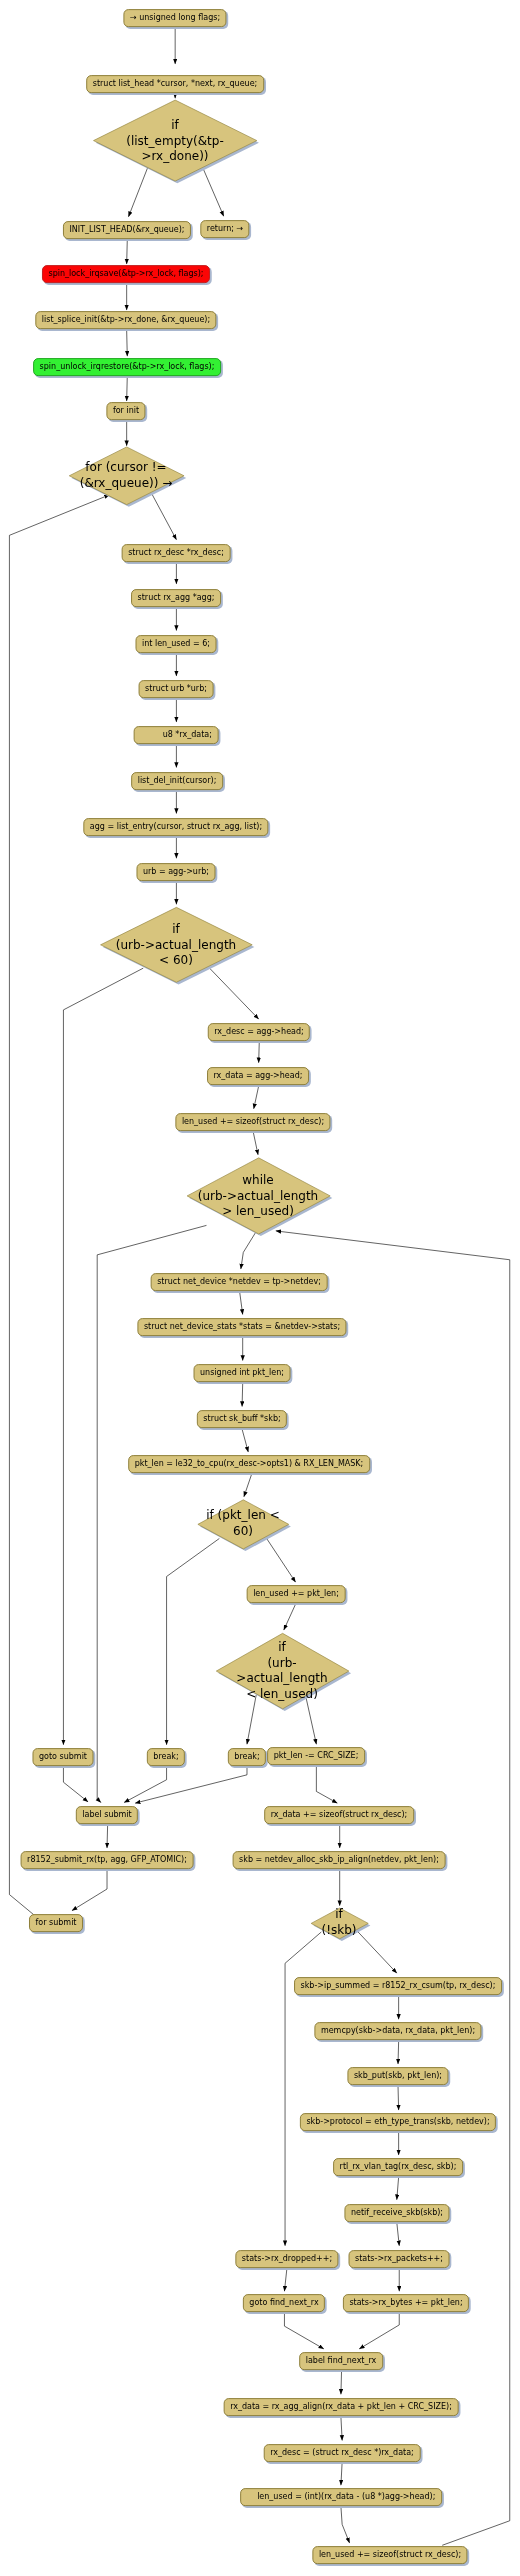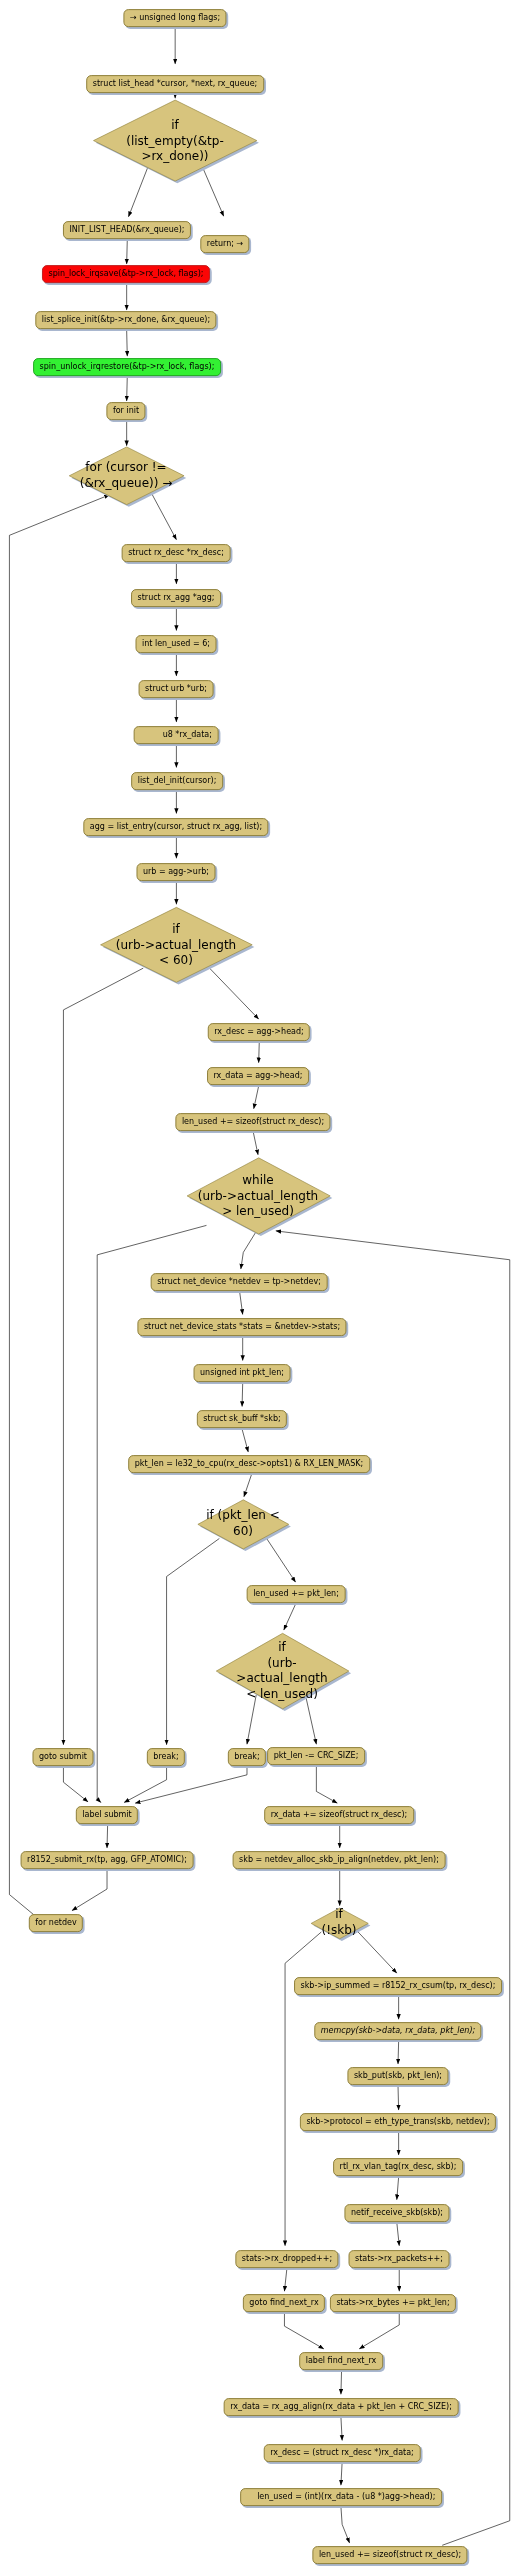--- a/index.html
+++ b/index.html
@@ -122,21 +122,21 @@
       <polygon points="463.5,2664 571.5,2725.5 463.5,2787 355.5,2725.5" fill="#a9b7cf" stroke="none"></polygon>
       <polygon points="460,2660.5 568,2722 460,2783.5 352,2722" fill="#d7c47d" stroke="#8e7f3a" stroke-width="1"></polygon>
       <polygon points="556.5,3111.5 603,3136.5 556.5,3161.5 510,3136.5" fill="#a9b7cf" stroke="none"></polygon>
       <polygon points="553,3108 599.5,3133 553,3158 506.5,3133" fill="#d7c47d" stroke="#8e7f3a" stroke-width="1"></polygon>
     </svg>
 <div class="nd" style="left: 175px; top: 18px;">→ unsigned long flags;</div>
     <div class="nd" style="left: 175px; top: 84px;">struct list_head *cursor, *next, rx_queue;</div>
     <div class="dlab" style="left: 175px; top: 141px; width: 151px;">if
 (list_empty(&amp;tp-&gt;rx_done))</div>
     <div class="nd" style="left: 127px; top: 230px;">INIT_LIST_HEAD(&amp;rx_queue);</div>
-    <div class="nd" style="left: 225px; top: 244px;">return; →</div>
+    <div class="nd" style="left: 225px; top: 229px;">return; →</div>
     <div class="nd red" style="left: 126px; top: 274px;">spin_lock_irqsave(&amp;tp-&gt;rx_lock, flags);</div>
     <div class="nd" style="left: 126px; top: 320px;">list_splice_init(&amp;tp-&gt;rx_done, &amp;rx_queue);</div>
     <div class="nd green" style="left: 127px; top: 367px;">spin_unlock_irqrestore(&amp;tp-&gt;rx_lock, flags);</div>
     <div class="nd" style="left: 126px; top: 411px;">for init</div>
     <div class="dlab" style="left: 126px; top: 476px; width: 103px;">for (cursor !=
 (&amp;rx_queue)) →</div>
     <div class="nd" style="left: 176px; top: 553px;">struct rx_desc *rx_desc;</div>
     <div class="nd" style="left: 176px; top: 598px;">struct rx_agg *agg;</div>
     <div class="nd" style="left: 176px; top: 644px;">int len_used = 6;</div>
     <div class="nd" style="left: 176px; top: 689px;">struct urb *urb;</div>
@@ -162,33 +162,33 @@
     <div class="nd" style="left: 296px; top: 1594px;">len_used += pkt_len;</div>
     <div class="dlab" style="left: 282px; top: 1671px; width: 120px;">if
 (urb-&gt;actual_length
 &lt; len_used)</div>
     <div class="nd" style="left: 63px; top: 1757px;">goto submit</div>
     <div class="nd" style="left: 166px; top: 1757px;">break;</div>
     <div class="nd" style="left: 247px; top: 1757px;">break;</div>
     <div class="nd" style="left: 316px; top: 1756px;">pkt_len -= CRC_SIZE;</div>
     <div class="nd" style="left: 107px; top: 1815px;">label submit</div>
     <div class="nd" style="left: 107px; top: 1860px;">r8152_submit_rx(tp, agg, GFP_ATOMIC);</div>
-    <div class="nd" style="left: 56px; top: 1923px;">for netdev</div>
+    <div class="nd" style="left: 56px; top: 1923px;">for submit</div>
     <div class="nd" style="left: 339px; top: 1815px;">rx_data += sizeof(struct rx_desc);</div>
     <div class="nd" style="left: 339px; top: 1860px;">skb = netdev_alloc_skb_ip_align(netdev, pkt_len);</div>
     <div class="dlab" style="left: 339px; top: 1923px; width: 45px;">if (!skb)</div>
     <div class="nd" style="left: 398px; top: 1986px;">skb-&gt;ip_summed = r8152_rx_csum(tp, rx_desc);</div>
-    <div class="nd" style="left: 398px; top: 2031px; font-style: italic;">memcpy(skb-&gt;data, rx_data, pkt_len);</div>
+    <div class="nd" style="left: 398px; top: 2031px;">memcpy(skb-&gt;data, rx_data, pkt_len);</div>
     <div class="nd" style="left: 398px; top: 2076px;">skb_put(skb, pkt_len);</div>
     <div class="nd" style="left: 398px; top: 2122px;">skb-&gt;protocol = eth_type_trans(skb, netdev);</div>
     <div class="nd" style="left: 398px; top: 2167px;">rtl_rx_vlan_tag(rx_desc, skb);</div>
     <div class="nd" style="left: 397px; top: 2213px;">netif_receive_skb(skb);</div>
     <div class="nd" style="left: 287px; top: 2259px;">stats-&gt;rx_dropped++;</div>
     <div class="nd" style="left: 399px; top: 2259px;">stats-&gt;rx_packets++;</div>
     <div class="nd" style="left: 284px; top: 2303px;">goto find_next_rx</div>
-    <div class="nd" style="left: 393px; top: 2303px;">stats-&gt;rx_bytes += pkt_len;</div>
+    <div class="nd" style="left: 406px; top: 2303px;">stats-&gt;rx_bytes += pkt_len;</div>
     <div class="nd" style="left: 341px; top: 2361px;">label find_next_rx</div>
     <div class="nd" style="left: 341px; top: 2407px;">rx_data = rx_agg_align(rx_data + pkt_len + CRC_SIZE);</div>
     <div class="nd" style="left: 342px; top: 2453px;">rx_desc = (struct rx_desc *)rx_data;</div>
     <div class="nd" style="left: 341px; top: 2497px; padding-left: 16px;">len_used = (int)(rx_data - (u8 *)agg-&gt;head);</div>
     <div class="nd" style="left: 390px; top: 2555px;">len_used += sizeof(struct rx_desc);</div>
   </div>
 
 
 </body></html>

